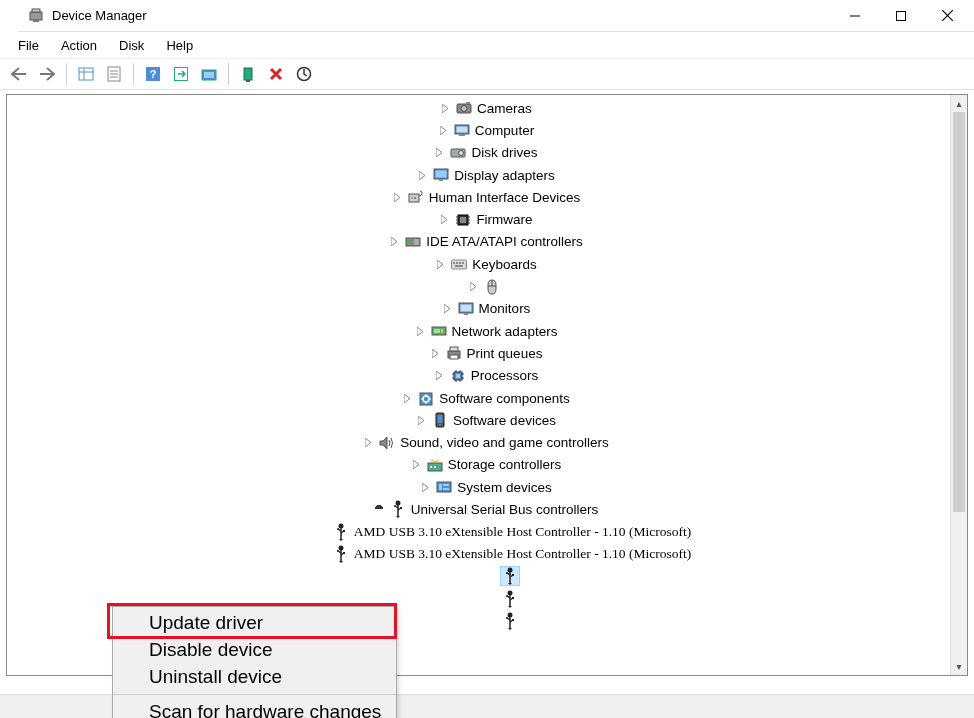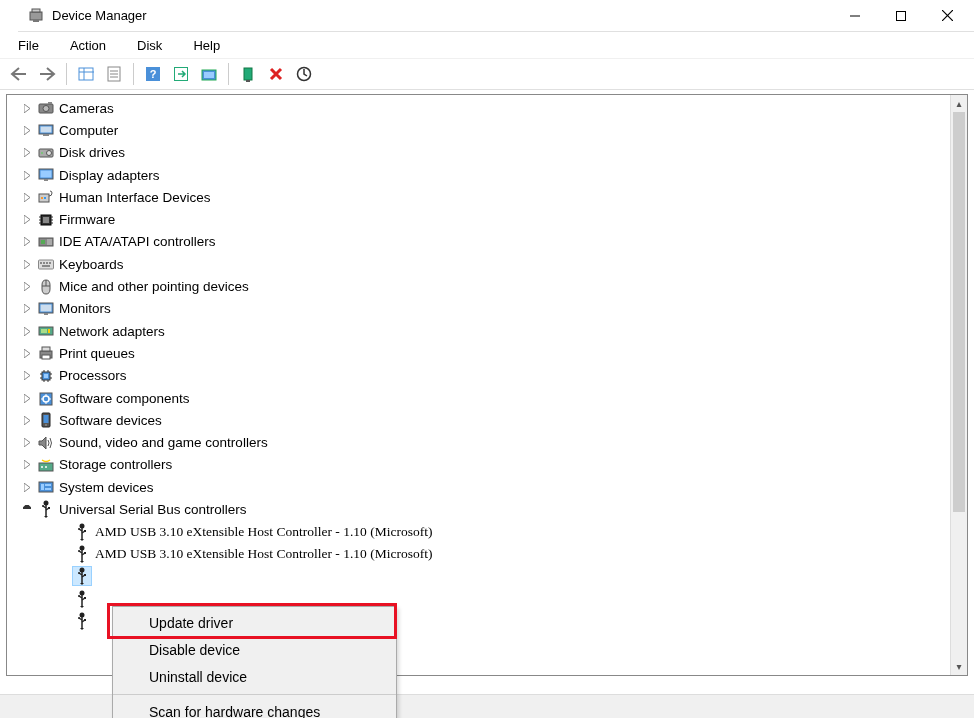--- a/index.html
+++ b/index.html
@@ -37,21 +37,21 @@
       display: flex; align-items: center; justify-content: center;
       font-family: "Segoe UI Symbol", sans-serif;
       font-size: 14px;
     }
 
     .menubar {
       display: flex;
       align-items: center;
       height: 26px;
       padding: 0 8px;
-      gap: 11px;
+      gap: 2px;
     }
     .menubar .menu-item {
       padding: 2px 10px;
       font-size: 13px;
     }
 
     .toolbar {
       display: flex;
       align-items: center;
       height: 32px;
@@ -103,20 +103,21 @@
       height: 400px;
       background: #cdcdcd;
     }
 
     .tree-row {
       display: flex;
       align-items: center;
       height: 22.3px;
       padding-left: 12px;
       white-space: nowrap;
+      justify-content: center;
     }
     .expander {
       width: 16px; height: 16px;
       display: inline-flex; align-items: center; justify-content: center;
       color: #666;
       font-size: 9px;
       margin-right: 2px;
     }
     .expander.expanded { color: #333; }
     .node-icon {
@@ -145,21 +146,21 @@
       border: 1px solid #aaa;
       box-shadow: 2px 2px 4px rgba(0,0,0,0.15);
       z-index: 20;
       padding: 2px 0;
     }
     .context-menu .cm-item {
       height: 27px;
       padding: 0 8px 0 36px;
       display: flex;
       align-items: center;
-      font-size: 14px;
+      font-size: 19px;
     }
 
     .highlight-box {
       position: absolute;
       left: 107px;
       top: 603px;
       width: 290px;
       height: 36px;
       border: 3px solid #e81123;
       z-index: 30;
@@ -426,21 +427,20 @@
             <path d="M0 0 L6 4.5 L0 9 Z" fill="none" stroke="#888"></path>
           </svg>
         </span>
         <span class="node-icon">
           <svg width="12" height="16">
             <path d="M6 1 Q2 1 2 6 L2 10 Q2 15 6 15 Q10 15 10 10 L10 6 Q10 1 6 1 Z" fill="#ccc" stroke="#555"></path>
             <line x1="6" y1="1" x2="6" y2="7" stroke="#555"></line>
             <line x1="2" y1="7" x2="10" y2="7" stroke="#555"></line>
           </svg>
         </span>
-        <span class="node-label">Mice and other pointing devices</span>
       </div>
       <div class="tree-row">
         <span class="expander">
           <svg width="6" height="9">
             <path d="M0 0 L6 4.5 L0 9 Z" fill="none" stroke="#888"></path>
           </svg>
         </span>
         <span class="node-icon">
           <svg width="16" height="14">
             <rect x="1" y="1" width="14" height="10" fill="#4a90d9" stroke="#555"></rect>

